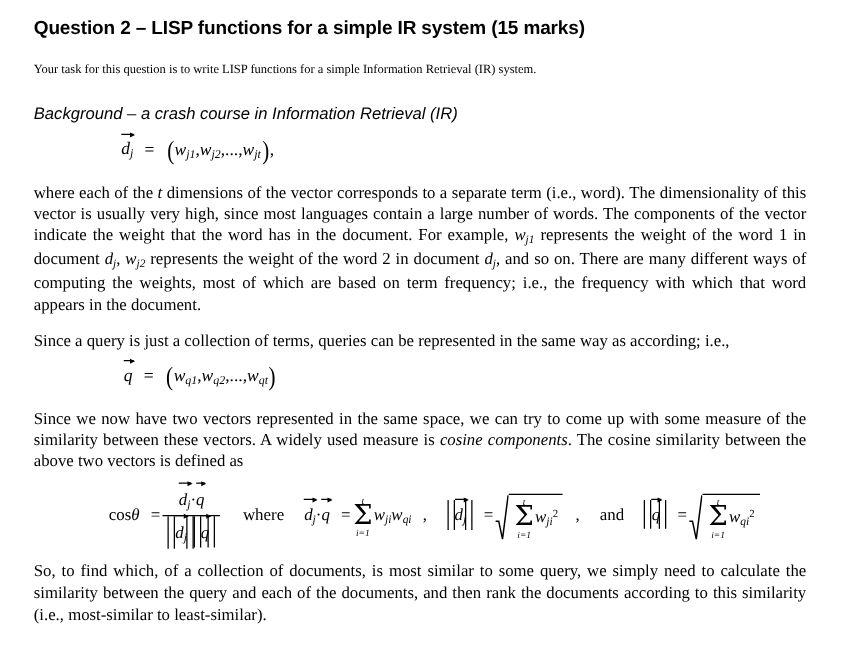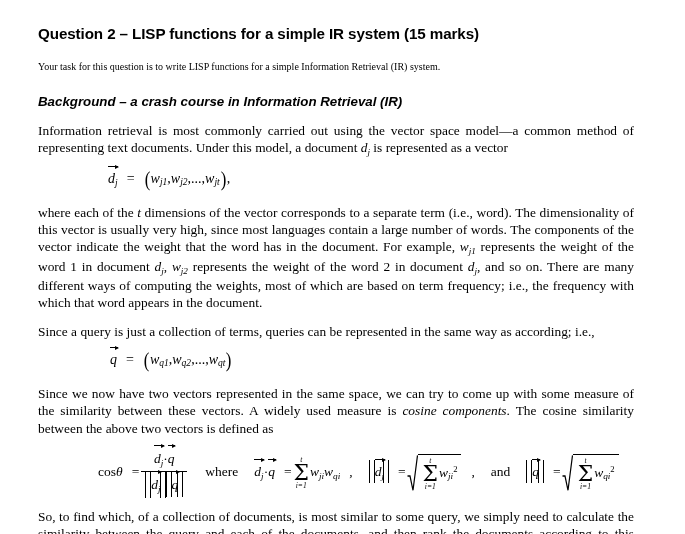--- a/index.html
+++ b/index.html
@@ -11,21 +11,21 @@
     width: 685px;
     height: 534px;
     overflow: hidden;
     font-family: "Liberation Serif", "DejaVu Serif", serif;
     color: #000000;
   }
   .page {
     position: relative;
     width: 674px;
     height: 534px;
-    padding: 16px;
+    padding: 5px;
     box-sizing: border-box;
   }
   .inner {
     margin-left: 22px;
     margin-right: 24px;
   }
 
   h1.q-title {
     font-family: "Liberation Sans", "DejaVu Sans", sans-serif;
     font-size: 15.2px;
@@ -40,21 +40,21 @@
   p.intro {
     font-size: 10px;
     line-height: 1.25;
     margin: 18px 0 0 0;
     text-align: left;
   }
 
   h2.sub-head {
     font-family: "Liberation Sans", "DejaVu Sans", sans-serif;
     font-size: 13.3px;
-    font-weight: bold;
+    font-weight: normal;
     font-style: italic;
     margin: 20px 0 0 0;
     line-height: 1.2;
   }
 
   p.body-par {
     font-size: 13.4px;
     line-height: 1.28;
     margin: 12px 0 0 0;
     text-align: justify;
@@ -236,21 +236,20 @@
 
 <div class="page">
   <div class="inner">
 
     <h1 class="q-title">Question 2 – LISP functions for a simple IR system (15 marks)</h1>
 
     <p class="intro">Your task for this question is to write LISP functions for a simple Information Retrieval (IR) system.</p>
 
     <h2 class="sub-head">Background  – a crash course in Information Retrieval (IR)</h2>
 
-    <p class="body-par"><span>Information retrieval is most commonly carried out using the vector space model—a common method of representing text documents. Under this model, a document </span><span class="mi">d</span><span class="sub">j</span><span> is represented as a vector</span></p>
 
     <div class="eq-block">
       <span class="vec"><span class="vbar"></span><span class="mi">d</span><span class="sub">j</span></span><span class="eq-gap-sm"></span><span class="mo">=</span><span class="eq-gap-sm"></span><span class="paren-big">(</span><span class="mi">w</span><span class="sub">j1</span><span class="mo">,</span><span class="mi">w</span><span class="sub">j2</span><span class="mo">,...,</span><span class="mi">w</span><span class="sub">jt</span><span class="paren-big">)</span><span class="mo">,</span>
     </div>
 
     <p class="body-par"><span>where each of the </span><span class="mi">t</span><span> dimensions of the vector corresponds to a separate term (i.e., word). The dimensionality of this vector is usually very high, since most languages contain a large number of words. The components of the vector indicate the weight that the word has in the document. For example, </span><span class="mi">w</span><span class="sub">j1</span><span> represents the weight of the word 1 in document </span><span class="mi">d</span><span class="sub">j</span><span>, </span><span class="mi">w</span><span class="sub">j2</span><span> represents the weight of the word 2 in document </span><span class="mi">d</span><span class="sub">j</span><span>, and so on. There are many different ways of computing the weights, most of which are based on term frequency; i.e., the frequency with which that word appears in the document.</span></p>
 
     <p class="body-par nojust">Since a query is just a collection of terms, queries can be represented in the same way as according; i.e.,</p>
 
     <div class="eq-block eq-q">

